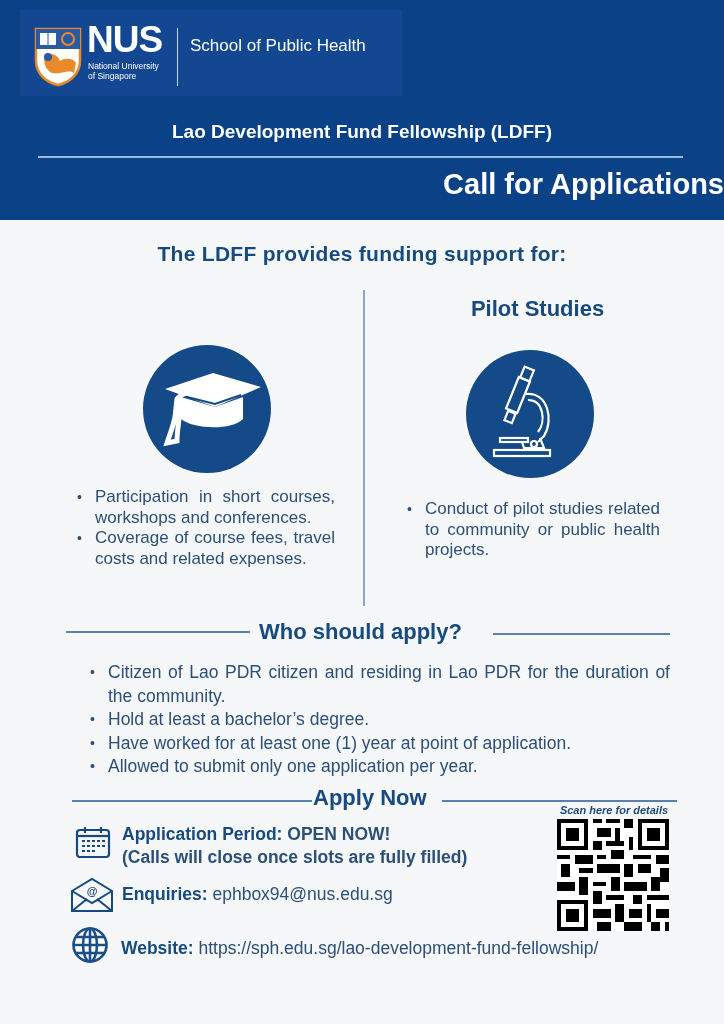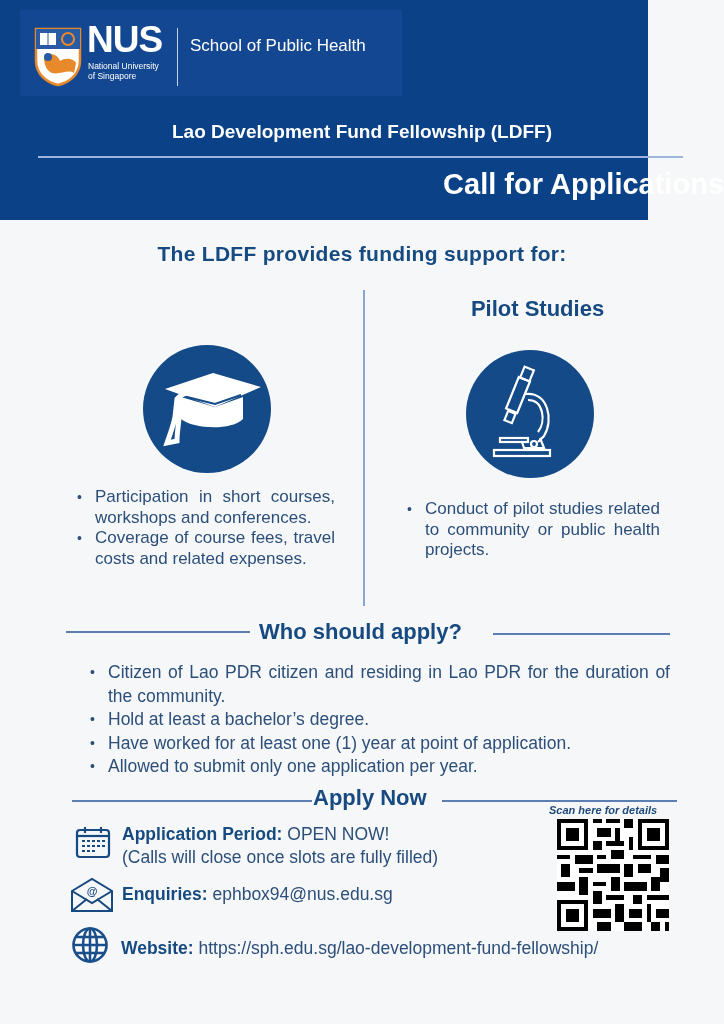--- a/index.html
+++ b/index.html
@@ -1,19 +1,19 @@
 <!DOCTYPE html>
 <html><head>
 <meta charset="utf-8">
 <style>
   * { margin: 0; padding: 0; box-sizing: border-box; }
   html, body { width: 724px; height: 1024px; overflow: hidden; }
   body { background: #f6f7f8; font-family: "Liberation Sans", sans-serif; color: #1e4a7a; position: relative; }
 
-  .header { position: absolute; left: 0; top: 0; width: 648px; height: 220px; background: #0a4187; }
+  .header { position: absolute; left: 0; top: 0; width: 724px; height: 220px; background: #0a4187; }
   .logo-box { position: absolute; left: 20px; top: 10px; width: 382px; height: 86px; background: #134791; }
   .crest { position: absolute; left: 14px; top: 17px; width: 48px; height: 60px; }
   .nus-word { position: absolute; left: 67px; top: 10px; color: #fff; font-weight: bold; font-size: 37px; letter-spacing: -1px; line-height: 40px; }
   .nus-sub { position: absolute; left: 68px; top: 51px; color: #fff; font-size: 8.5px; line-height: 10px; }
   .logo-divider { position: absolute; left: 157px; top: 18px; width: 1px; height: 58px; background: #c9d6ea; }
   .school-name { position: absolute; left: 170px; top: 25px; color: #fff; font-size: 17px; line-height: 22px; }
 
   .title-main { position: absolute; left: 0; top: 112px; width: 724px; text-align: center; color: #fff; font-weight: bold; font-size: 19px; line-height: 40px; }
   .title-rule { position: absolute; left: 38px; top: 156px; width: 645px; height: 2px; background: #9db7dc; }
   .title-sub { position: absolute; left: 0; top: 164px; width: 724px; text-align: right; color: #fff; font-weight: bold; font-size: 29px; line-height: 40px; }
@@ -43,30 +43,30 @@
   .who-rule-r { left: 493px; top: 633px; width: 177px; }
 
   .bul-who { left: 88px; top: 661px; width: 582px; font-size: 17.5px; line-height: 23.5px; }
 
   .apply-title { left: 313px; top: 785px; }
   .apply-rule-l { left: 72px; top: 800px; width: 240px; }
   .apply-rule-r { left: 442px; top: 800px; width: 235px; }
 
   .row { position: absolute; font-size: 17.5px; color: #2c4f7a; line-height: 23px; }
   .row b { color: #164a80; }
-  .row-period { left: 122px; top: 823px; }
+  .row-period { left: 122px; top: 823px; font-weight: bold; }
   .row-enq { left: 122px; top: 883px; }
   .row-web { left: 121px; top: 937px; }
 
   .mini-icon { position: absolute; }
   .cal-icon { left: 75px; top: 825px; width: 36px; height: 34px; }
   .env-icon { left: 70px; top: 877px; width: 44px; height: 36px; }
   .globe-icon { left: 71px; top: 926px; width: 38px; height: 38px; }
 
-  .scan-label { position: absolute; left: 549px; top: 804px; width: 130px; font-style: italic; font-weight: bold; font-size: 11px; color: #1e4a7a; }
+  .scan-label { position: absolute; left: 549px; top: 804px; width: 130px; text-align: center; font-style: italic; font-weight: bold; font-size: 11px; color: #1e4a7a; }
   .qr { position: absolute; left: 557px; top: 819px; width: 112px; height: 112px; background: #fff; }
 </style>
 </head>
 <body>
 
 <div class="header">
   <div class="logo-box">
     <svg class="crest" viewBox="0 0 48 60">
       <path d="M2 2 H46 V34 C46 48 34 56 24 58 C14 56 2 48 2 34 Z" fill="#fff" stroke="#e8892a" stroke-width="2.5"></path>
       <rect x="2" y="2" width="44" height="20" fill="#2a5aa3"></rect>

